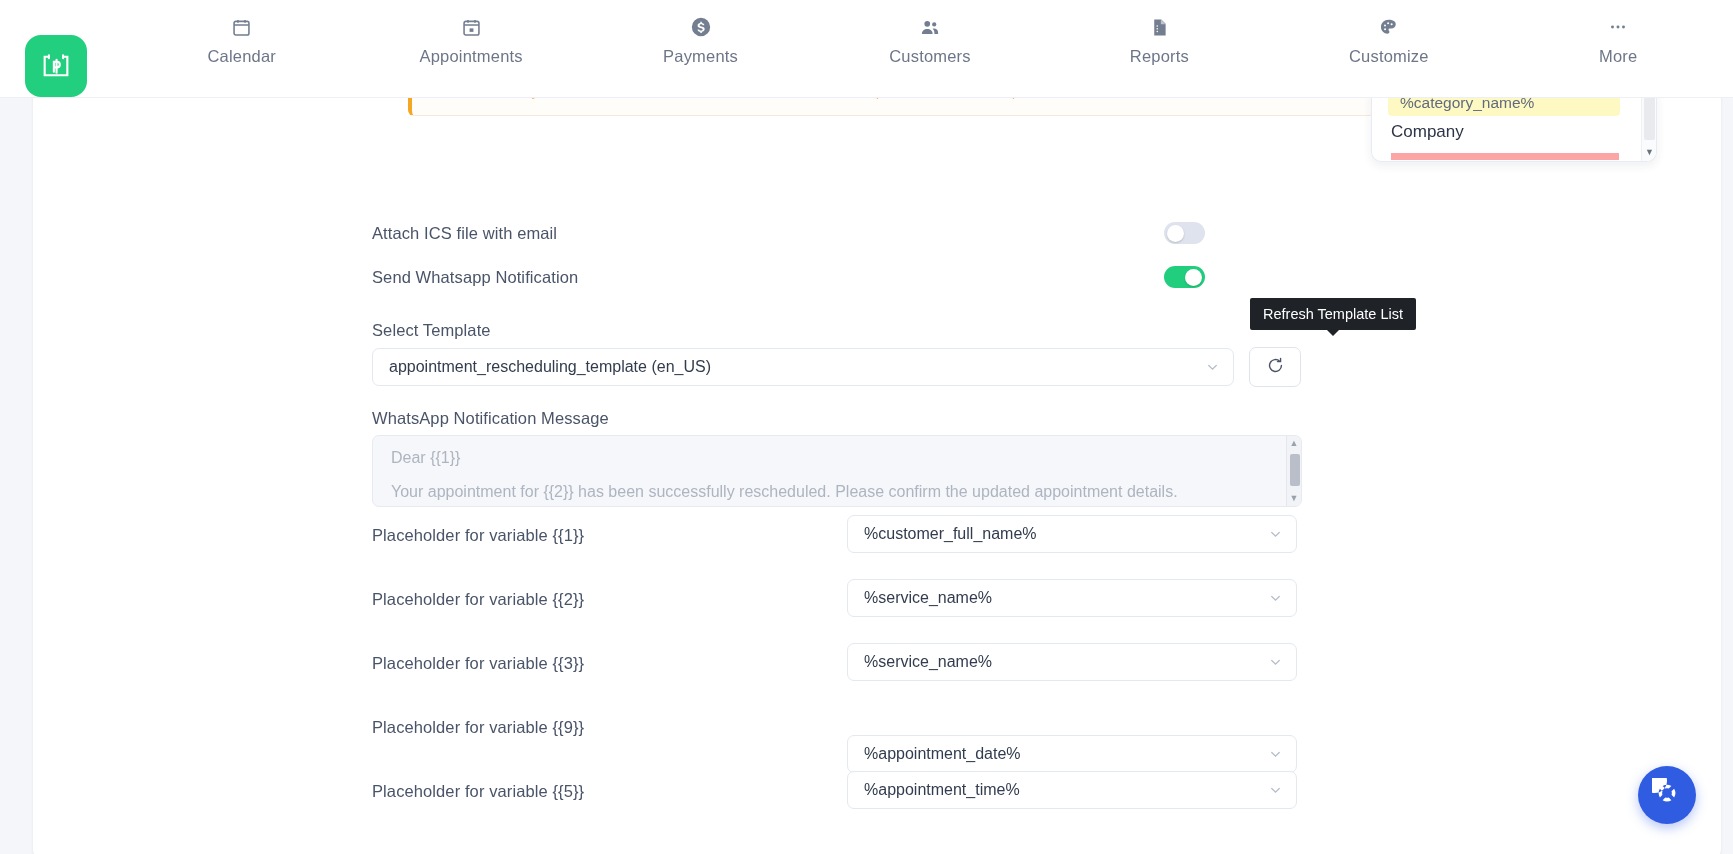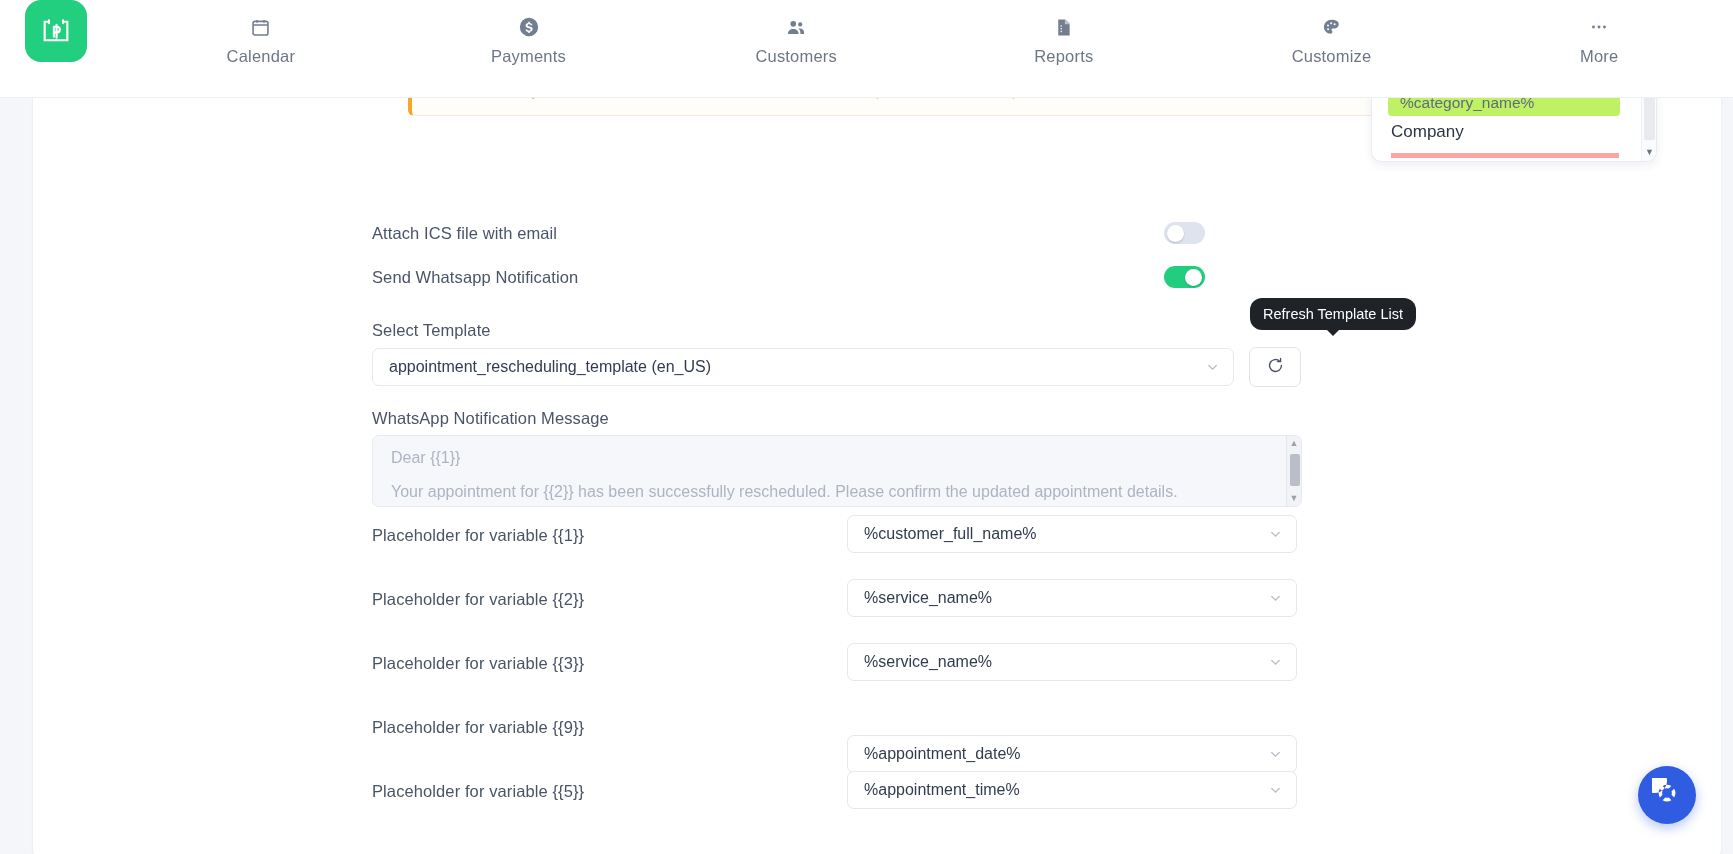--- a/index.html
+++ b/index.html
@@ -9,21 +9,21 @@
     font-family: "Liberation Sans", sans-serif;
     overflow: hidden;
   }
 
   
   .topnav {
     position: absolute; top: 0; left: 0;
     width: 1733px; height: 98px;
     background: #ffffff;
     border-bottom: 1px solid #eceff3;
-    display: flex; align-items: flex-start;
+    display: flex; align-items: flex-end;
     z-index: 40;
   }
   .brand {
     width: 62px; height: 62px;
     margin-left: 25px;
     border-radius: 16px;
     background: #22cf7e;
     display: flex; align-items: center; justify-content: center;
     flex: 0 0 auto;
   }
@@ -174,21 +174,21 @@
     color: #4b5466;
   }
 
   
   .tooltip {
     position: absolute;
     background: #1f2328;
     color: #ffffff;
     font-size: 14.5px;
     padding: 8px 13px;
-    border-radius: 12px;
+    border-radius: 2px;
     white-space: nowrap;
     z-index: 30;
   }
   .tooltip .tarrow {
     position: absolute;
     left: 50%; bottom: -6px;
     margin-left: -7px;
     width: 0; height: 0;
     border-left: 7px solid transparent;
     border-right: 7px solid transparent;
@@ -236,37 +236,37 @@
     border: 1px solid #e8ecf2;
     border-top: none;
     border-radius: 0 0 10px 10px;
     box-shadow: 0 4px 10px rgba(23,43,77,.07);
     overflow: hidden;
   }
   .rp-item {
     position: absolute;
     left: 16px; top: 0px;
     width: 232px; height: 26px;
-    background: #bef264;
+    background: #fef9c3;
     border-radius: 4px;
     display: flex; align-items: center;
     padding-left: 12px;
     font-size: 15.5px;
     color: #616b7d;
     cursor: pointer;
     white-space: nowrap;
   }
   .rp-head {
     position: absolute;
     left: 19px; top: 32px;
     width: 228px;
     font-size: 17px;
     color: #2d3546;
     padding-bottom: 11px;
-    border-bottom: 5px solid #fca5a5;
+    border-bottom: 7px solid #fca5a5;
     white-space: nowrap;
   }
   .rp-scroll {
     position: absolute;
     right: 0; top: 0;
     width: 15px; height: 100%;
     background: #fafbfc;
     border-left: 1px solid #edf0f4;
     cursor: pointer;
   }
@@ -314,20 +314,30 @@
     <div class="navitem">
       <span class="nicon">
         <svg width="21" height="21" viewBox="0 0 24 24" fill="none" stroke="currentColor" stroke-width="1.8">
           <rect x="3.5" y="5" width="17" height="15.5" rx="2"></rect>
           <path d="M3.5 9.2h17M8 3.5v3M16 3.5v3"></path>
         </svg>
       </span>
       <span class="nlabel">Calendar</span>
     </div>
 
+    <div class="navitem">
+      <span class="nicon">
+        <svg width="21" height="21" viewBox="0 0 24 24" fill="none" stroke="currentColor" stroke-width="1.8">
+          <rect x="3.5" y="5" width="17" height="15.5" rx="2"></rect>
+          <path d="M3.5 9.2h17M8 3.5v3M16 3.5v3"></path>
+          <rect x="9.8" y="13" width="4.4" height="4" fill="currentColor" stroke="none"></rect>
+        </svg>
+      </span>
+      <span class="nlabel">Appointments</span>
+    </div>
 
     <div class="navitem">
       <span class="nicon">
         <svg width="22" height="22" viewBox="0 0 24 24" fill="currentColor">
           <path d="M12 2a10 10 0 100 20 10 10 0 000-20zm.9 15.3v1.2h-1.7v-1.2c-1.6-.2-2.8-1.1-3-2.6h1.9c.1.7.8 1.2 1.9 1.2 1.1 0 1.8-.5 1.8-1.2 0-.6-.4-1-1.6-1.3l-1.3-.3c-1.8-.4-2.6-1.3-2.6-2.7 0-1.5 1.1-2.5 2.9-2.8V6.4h1.7v1.2c1.6.2 2.7 1.2 2.8 2.6h-1.8c-.1-.7-.8-1.2-1.7-1.2-1 0-1.7.5-1.7 1.1 0 .6.4.9 1.5 1.2l1.2.3c2 .4 2.8 1.2 2.8 2.7 0 1.6-1.1 2.7-3.1 3z"></path>
         </svg>
       </span>
       <span class="nlabel">Payments</span>
     </div>
 

